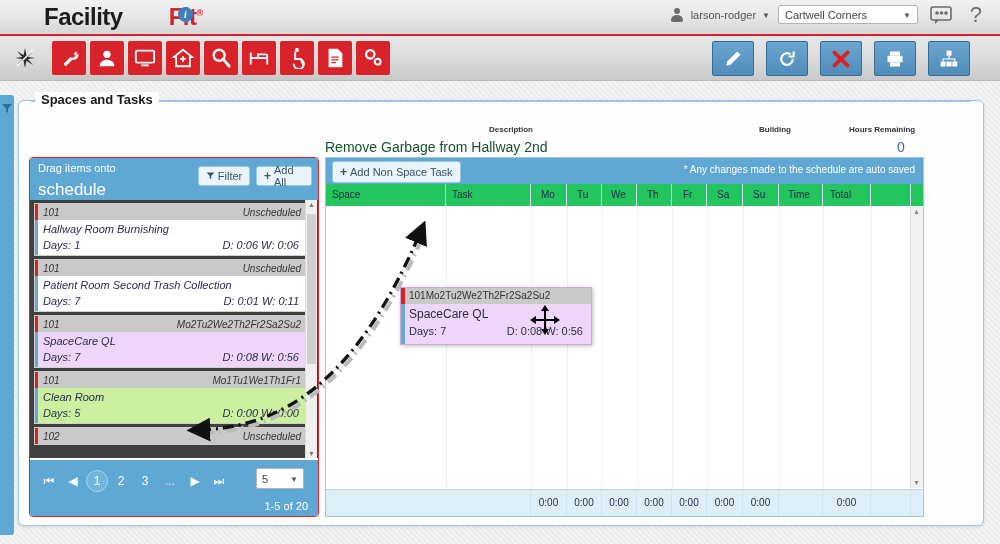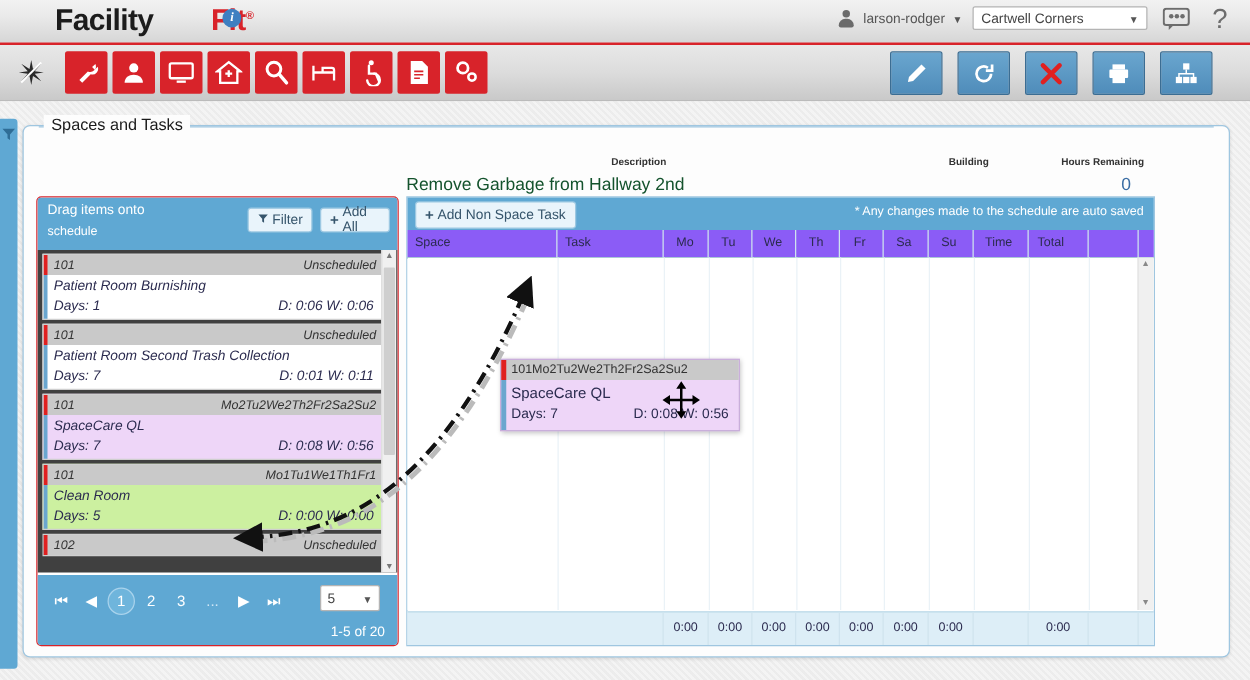--- a/index.html
+++ b/index.html
@@ -55,37 +55,37 @@
   .rail{position:absolute;left:0;top:95px;width:14px;height:440px;
     background:#5fa8d3;border-radius:0 3px 3px 0;}
   .rail-filter{position:absolute;left:1px;top:5px;width:12px;height:12px;}
   
   .card{
     position:absolute;left:18px;top:100px;width:964px;height:424px;
     background:#fdfdfd;border:1px solid #9fc6e0;border-radius:6px;
     box-shadow:0 1px 3px rgba(0,0,0,.12);
   }
   .card-title{position:absolute;left:16px;top:-9px;background:#fdfdfd;padding:0 6px;
-    font-size:13px;font-weight:normal;color:#1a1a1a;text-align:center;}
+    font-size:13px;font-weight:bold;color:#1a1a1a;text-align:center;}
   .card-rule{position:absolute;left:12px;top:0px;right:12px;height:1px;background:#9fc6e0;}
   
   .legend{position:absolute;left:14px;top:18px;width:310px;height:34px;}
   .lg{position:absolute;top:0;text-align:center;}
   .lg .lab{font-size:8px;font-weight:bold;color:#333;white-space:nowrap;}
   .lg .sw{width:20px;height:15px;margin:3px auto 0;border:1px solid rgba(0,0,0,.08);}
   
   .rhead{position:absolute;top:24px;font-size:8px;font-weight:bold;color:#333;}
   .rdesc{position:absolute;left:306px;top:38px;font-size:14px;color:#14532d;}
   .rhours{position:absolute;left:860px;top:38px;width:44px;text-align:center;font-size:14px;color:#3b6ea5;}
   
   .lpanel{position:absolute;left:10px;top:56px;width:288px;height:358px;
     border:1px solid #d8232a;border-radius:4px;overflow:hidden;background:#fff;}
   .lpanel-head{position:relative;height:42px;background:#5fa8d3;}
   .lpanel-head .t1{position:absolute;left:8px;top:4px;font-size:11px;color:#fff;}
-  .lpanel-head .t2{position:absolute;left:8px;top:22px;font-size:10px;color:#fff;}
+  .lpanel-head .t2{position:absolute;left:8px;top:22px;font-size:17px;color:#fff;}
   .mini-btn{position:absolute;top:8px;height:20px;border:1px solid #9cc8e2;border-radius:3px;
     background:#e9f4fb;font-size:11px;color:#35546b;display:flex;align-items:center;
     justify-content:center;gap:3px;padding:0 7px;box-sizing:border-box;}
   .list-area{position:absolute;left:0;top:42px;width:288px;height:258px;background:#404040;overflow:hidden;font-style:italic;}
   .task{position:relative;margin:3px 12px 3px 4px;border:1px solid #cfcfcf;background:#fff;}
   .task .bar-red{position:absolute;left:0;top:0;width:3px;height:16px;background:#e02020;}
   .task .bar-blue{position:absolute;left:0;top:16px;bottom:0;width:3px;background:#6aa6cf;}
   .task-head{height:16px;background:#c9c9c9;padding:0 4px 0 8px;display:flex;
     align-items:center;justify-content:space-between;font-size:10px;color:#333;}
   .task-body{padding:3px 6px 4px 8px;}
@@ -104,21 +104,21 @@
   .pgsel .sc{position:absolute;right:5px;top:0;font-size:8px;color:#555;}
   .pgcount{position:absolute;right:10px;bottom:4px;font-size:11px;color:#fff;}
   
   .gpanel{position:absolute;left:306px;top:56px;width:597px;height:358px;
     border:1px solid #9fc6e0;background:#fff;}
   .gbar{position:relative;height:26px;background:#5fa8d3;}
   .gbar .addbtn{position:absolute;left:6px;top:3px;height:20px;border:1px solid #9cc8e2;
     border-radius:3px;background:#e9f4fb;font-size:11px;color:#35546b;
     display:flex;align-items:center;gap:3px;padding:0 7px;}
   .gbar .note{position:absolute;right:8px;top:6px;font-size:10px;color:#fff;}
-  .ghead{position:relative;height:22px;background:#8b5cf6;border-bottom:1px solid #22c55e;}
+  .ghead{position:relative;height:22px;background:#22c55e;border-bottom:1px solid #22c55e;}
   .gh{position:absolute;top:0;height:22px;line-height:22px;font-size:10px;color:#2b2b4f;
     border-right:1px solid #cfe3ee;box-sizing:border-box;padding-left:6px;}
   .gbody{position:absolute;left:0;top:48px;width:597px;height:282px;background:#fff;}
   .gcol{position:absolute;top:0;bottom:0;width:1px;background:#eaf2f7;}
   .gscroll{position:absolute;right:0;top:48px;width:12px;height:282px;background:#f0f0f0;border-left:1px solid #e2e2e2;}
   .gscroll .ar{position:absolute;left:2px;font-size:7px;color:#888;}
   .gfoot{position:absolute;left:0;bottom:0;width:597px;height:26px;background:#ddeef7;
     border-top:1px solid #bcd9e8;}
   .gf{position:absolute;top:0;height:26px;line-height:26px;font-size:10px;color:#2b2b4f;
     border-right:1px solid #cfe3ee;box-sizing:border-box;padding-left:6px;}
@@ -305,21 +305,21 @@
 
     <div class="list-area">
       <div class="task" style="background:#ffffff">
         <div class="bar-red"></div>
         <div class="bar-blue"></div>
         <div class="task-head">
           <span>101</span>
           <span>Unscheduled</span>
         </div>
         <div class="task-body">
-          <div class="task-name">Patient Room Burnishing</div>
+          <div class="task-name">Hallway Room Burnishing</div>
           <div class="task-foot">
             <span>Days: 1</span>
             <span>D: 0:06 W: 0:06</span>
           </div>
         </div>
       </div>
 
       <div class="task" style="background:#ffffff">
         <div class="bar-red"></div>
         <div class="bar-blue"></div>

